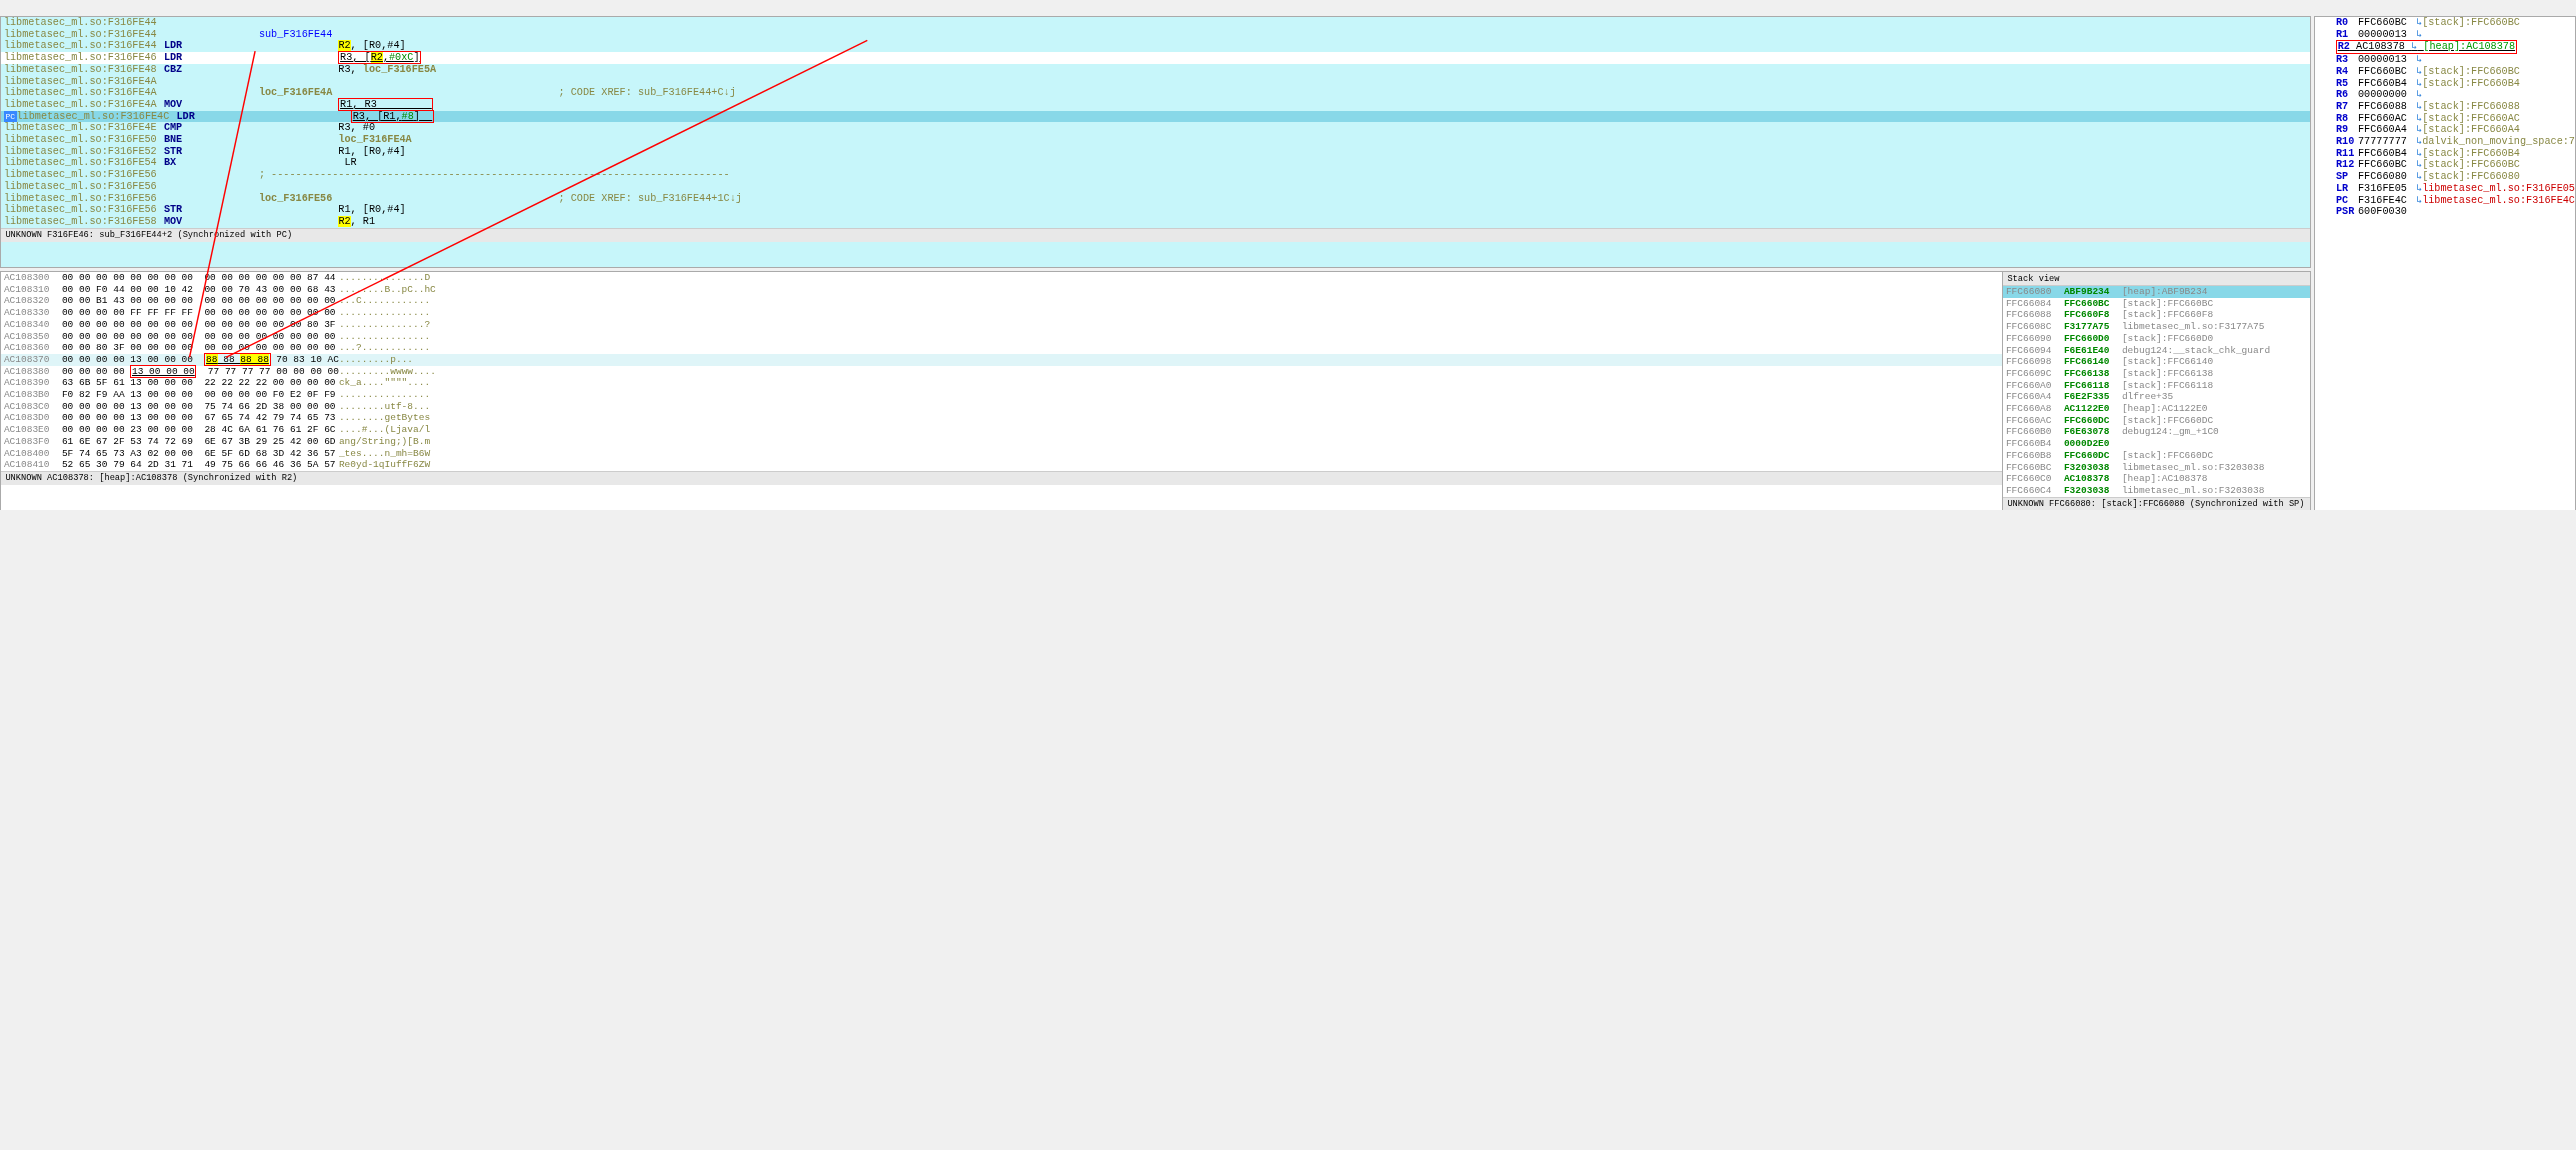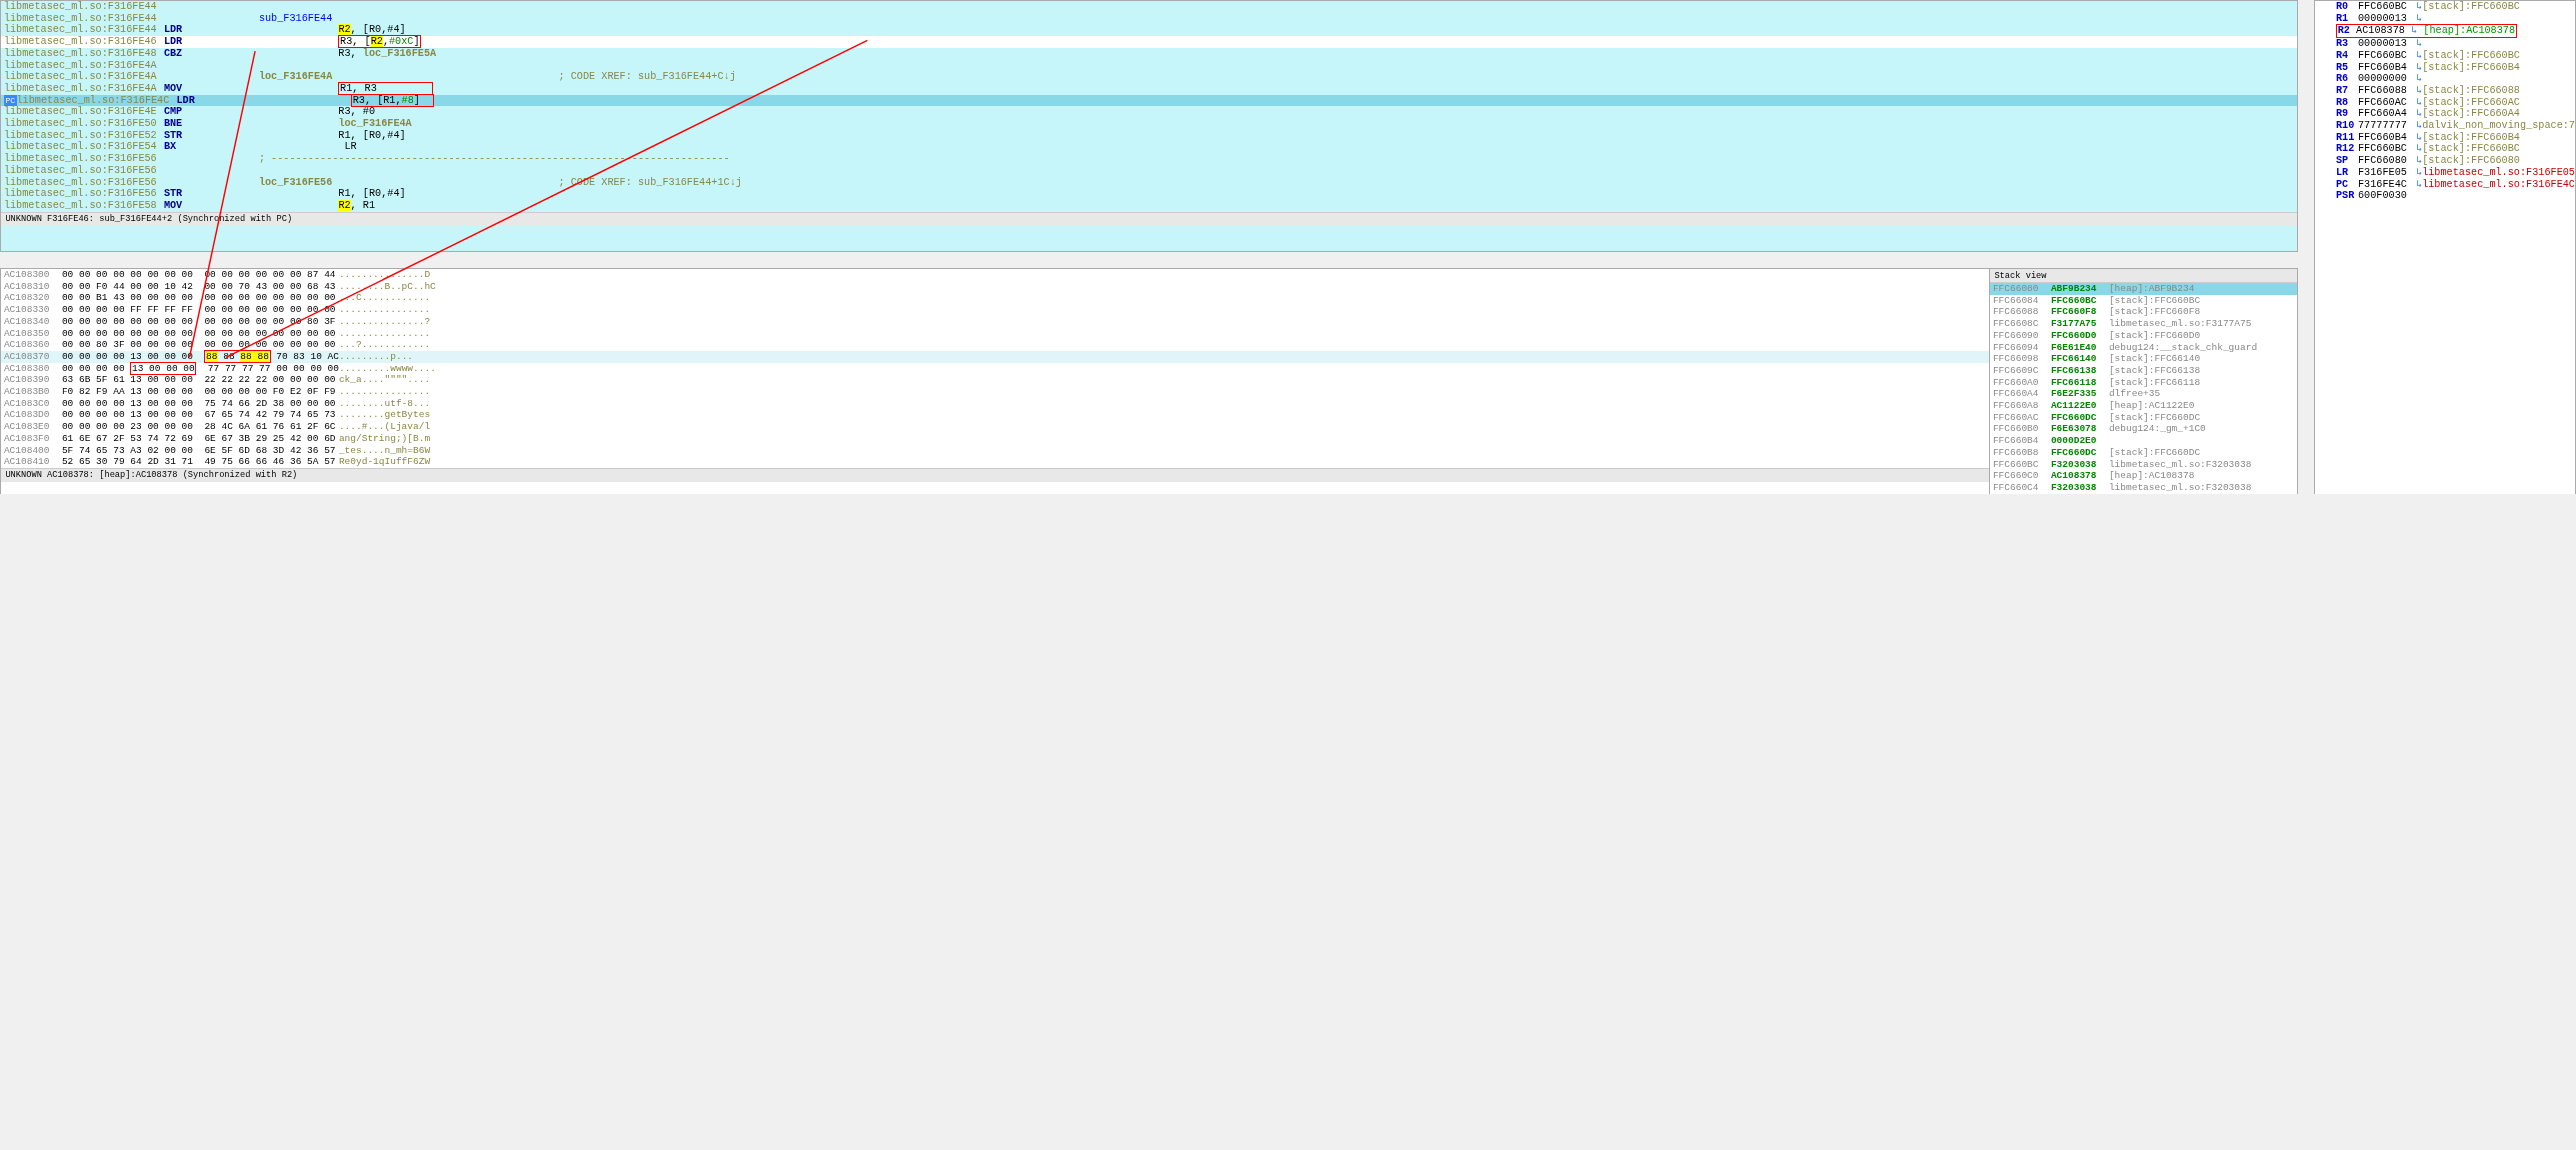--- a/index.html
+++ b/index.html
@@ -1,35 +1,35 @@
 <!DOCTYPE html>
 <html style="font-size:11.7px"><head>
 <meta charset="utf-8">
 <style>
 * { margin: 0; padding: 0; box-sizing: border-box; }
 body { font-family: 'Consolas', 'Courier New', monospace; font-size: 10.2px; background: #f0f0f0; overflow: hidden; }
-.container { display: grid; grid-template-columns: 1fr 262px; grid-template-rows: 252px 1fr; height: 494px; gap: 16px; }
+.container { display: grid; grid-template-columns: 1fr 262px; grid-template-rows: 252px 1fr; height: 494px; gap: 3px; margin-top: 16px; }
 .disasm-panel { grid-column: 1; grid-row: 1; background: #c7f6fa; overflow: hidden; position: relative; border: 0.7px solid #aaa; }
 .registers-panel { grid-column: 2; grid-row: 1 / 3; background: #fff; border: 0.7px solid #aaa; overflow: hidden; }
 .hex-panel { grid-column: 1; grid-row: 2; background: #fff; border: 0.7px solid #aaa; display: flex; }
 .hex-content { flex: 1; overflow: hidden; }
 .stack-panel { border-left: 0.7px solid #aaa; width: 308px; background: #fff; }
 .panel-title { background: #e8e8e8; padding: 1.5px 4.4px; font-size: 8.7px; border-bottom: 0.7px solid #ccc; }
 .disasm-line { display: flex; padding: 0 2.9px; white-space: pre; line-height: 11.7px; }
 .disasm-line.highlight { background: #ffffff; }
 .disasm-line.current { background: #88d8e8; }
 .pc-marker { background: #3888ff; color: #fff; padding: 0 1.5px; font-size: 8px; }
 .addr-col { color: #888844; min-width: 160px; }
 .mnem-col { color: #000088; min-width: 95px; font-weight: bold; }
 .ops-col { flex: 1; }
 .comment-col { color: #888844; }
 .reg-hl { background: #ffff00; }
 .loc-label { color: #888844; font-weight: bold; text-align: center; }
 .sub-label { color: #0000ff; }
-.red-box { border: 1.5px solid #ff0000; padding: 0 0.7px; }
+.red-box { border: 1.5px solid #ff0000; padding: 0 0.7px; text-decoration: underline; }
 .reg-line { display: flex; white-space: pre; line-height: 11.7px; padding: 0 21px; }
 .reg-name { color: #0000cc; font-weight: bold; min-width: 22px; }
 .reg-val { min-width: 58px; }
 .reg-arrow { color: #3888dd; }
 .reg-desc { color: #888844; }
 .reg-desc.heap { color: #009900; }
 .reg-desc.lib { color: #cc0000; }
 .hex-line { display: flex; white-space: pre; line-height: 11.7px; padding: 0 2.9px; font-size: 9.5px; }
 .hex-line.highlight { background: #dff5f8; align-items: flex-end; }
 .hex-addr { color: #888888; min-width: 58px; }

